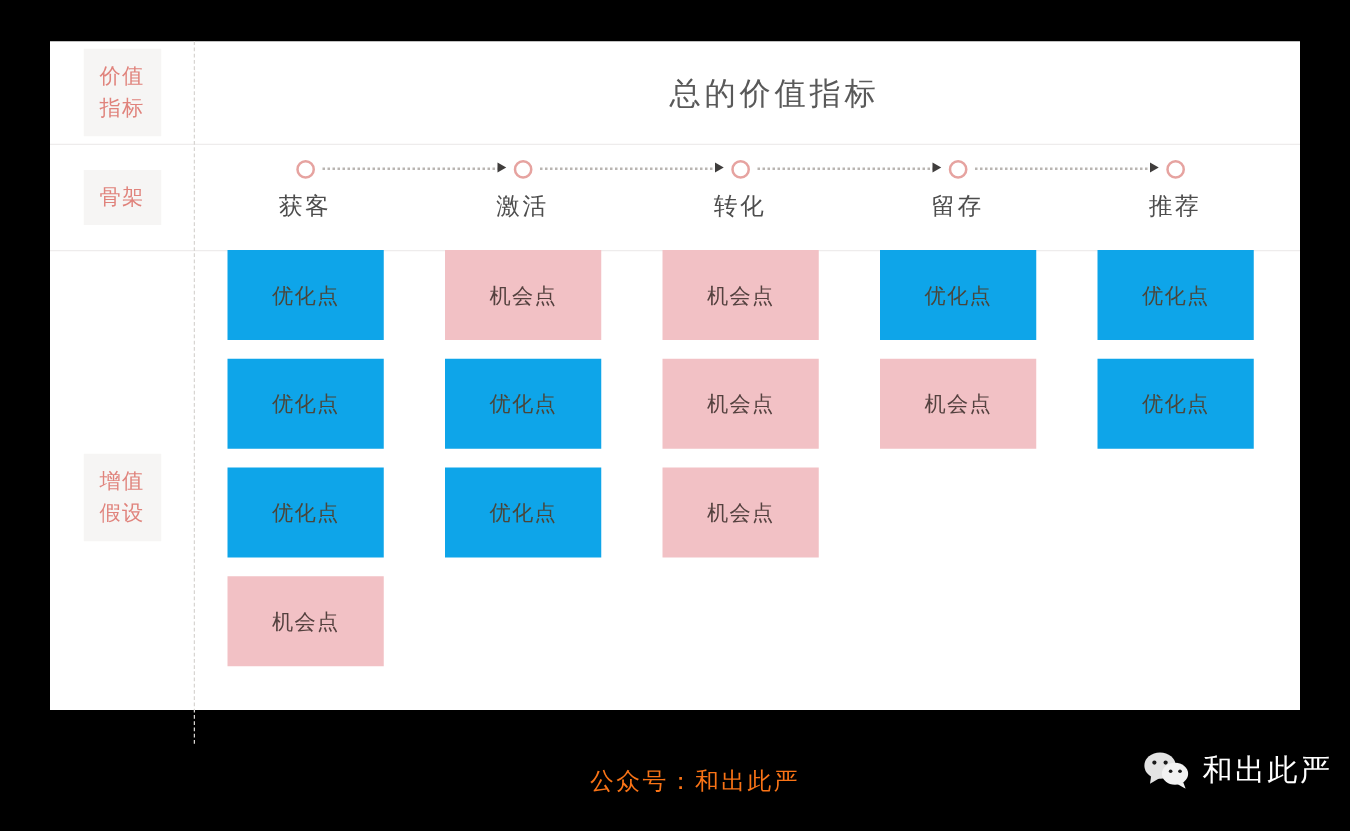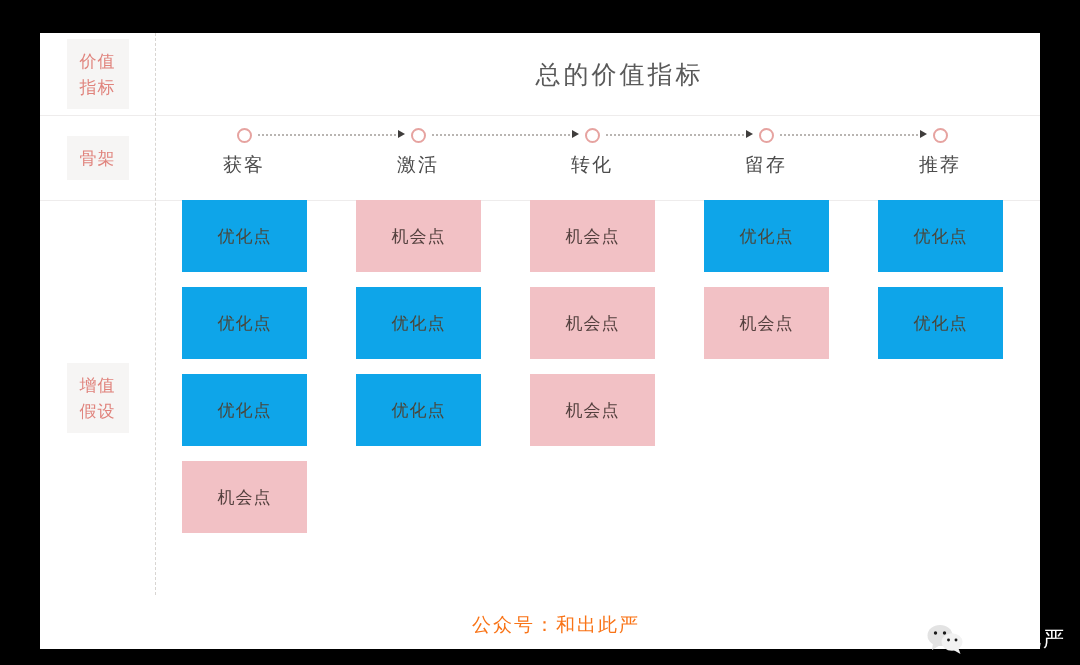--- a/index.html
+++ b/index.html
@@ -14,21 +14,21 @@
     font-family: "DejaVu Sans", "Liberation Sans", sans-serif;
     position: relative;
   }
 
   
   #slide-panel {
     position: absolute;
     left: 40px;
     top: 33px;
     width: 1000px;
-    height: 616px;
+    height: 535px;
     background: #ffffff;
     box-sizing: border-box;
   }
 
   
   #rail {
     position: absolute;
     left: 0;
     top: 0;
     width: 115px;
@@ -189,26 +189,26 @@
     top: 612px;
     width: 1080px;
     text-align: center;
     font-size: 19px;
     color: #f97316;
     letter-spacing: 2px;
   }
   #footer-brand {
     position: absolute;
     right: 14px;
-    top: 624px;
+    top: 600px;
     display: flex;
     align-items: center;
     gap: 8px;
     color: #ffffff;
-    font-size: 21px;
+    font-size: 24px;
     letter-spacing: 2px;
   }
   #wechat-icon { display: block; }
 </style>
 </head>
 <body>
 
 <div id="slide-panel">
 
   <div id="rail">

